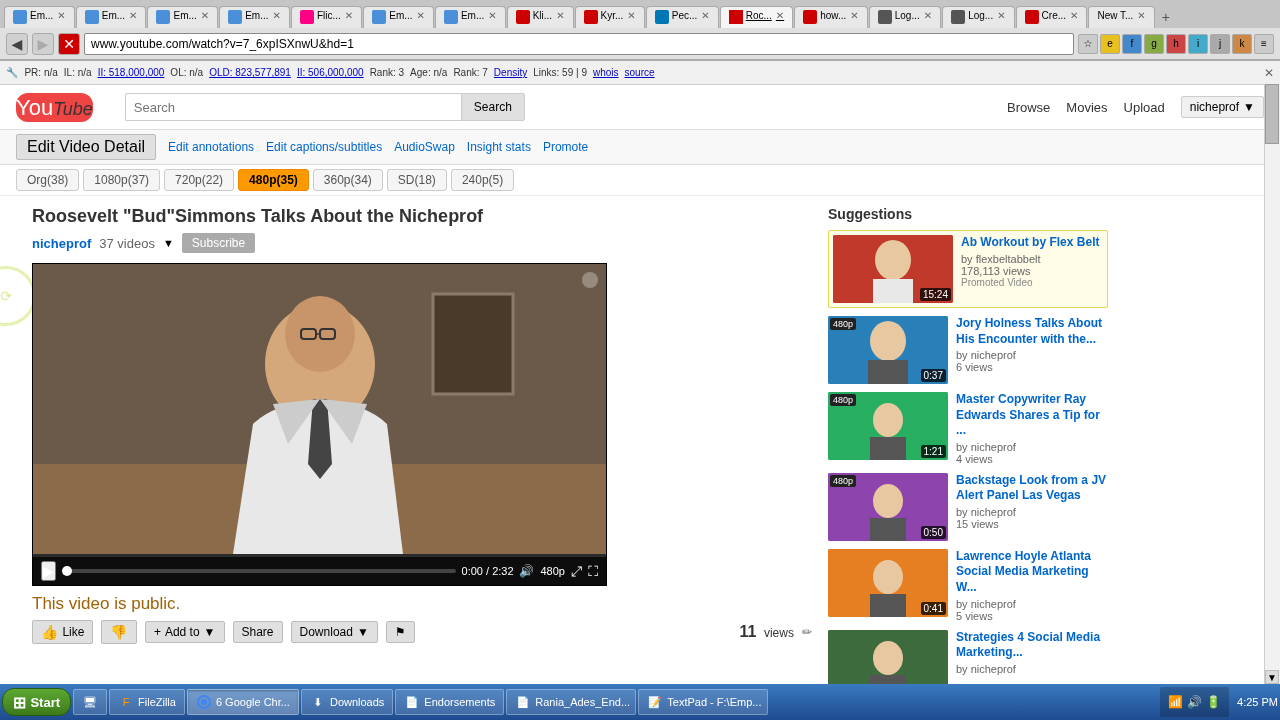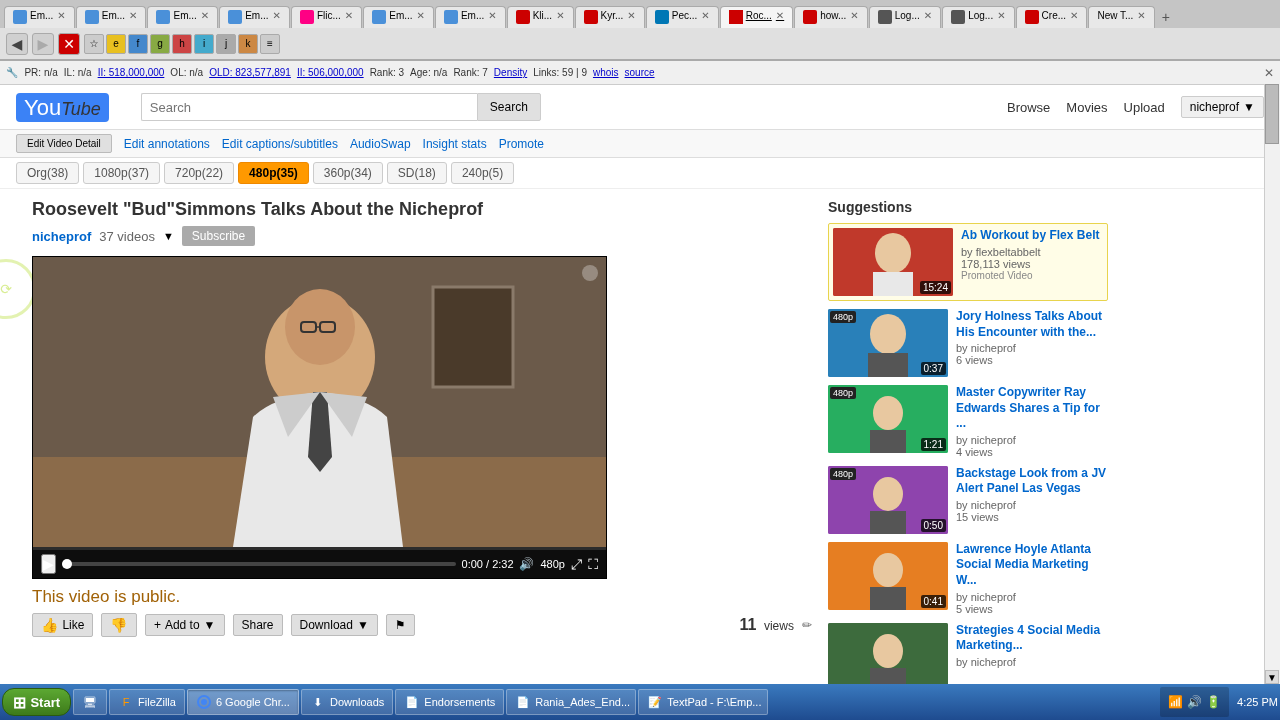--- a/index.html
+++ b/index.html
@@ -33,21 +33,21 @@
     .yt-logo span { color: #333; font-weight: normal; font-size: 18px; }
     .yt-search-container { display: flex; flex: 1; max-width: 400px; margin-left: 20px; }
     .yt-search-input { flex: 1; height: 28px; border: 1px solid #ccc; border-right: none; padding: 4px 8px; font-size: 13px; border-radius: 2px 0 0 2px; }
     .yt-search-btn { height: 28px; padding: 0 12px; background: #e0e0e0; border: 1px solid #ccc; cursor: pointer; font-size: 12px; border-radius: 0 2px 2px 0; }
     .yt-nav-links { display: flex; gap: 16px; margin-left: auto; align-items: center; }
     .yt-nav-link { color: #333; text-decoration: none; font-size: 13px; cursor: pointer; }
     .yt-user-btn { display: flex; align-items: center; gap: 4px; background: #f0f0f0; border: 1px solid #ccc; padding: 3px 8px; border-radius: 2px; cursor: pointer; font-size: 12px; }
 
     
     .yt-toolbar { display: flex; align-items: center; padding: 4px 16px; border-bottom: 1px solid #ddd; background: #f8f8f8; gap: 12px; }
-    .yt-toolbar-btn { background: #e0e0e0; border: 1px solid #bbb; padding: 3px 10px; font-size: 10px; cursor: pointer; border-radius: 2px; }
+    .yt-toolbar-btn { background: #e0e0e0; border: 1px solid #bbb; padding: 3px 10px; font-size: 16px; cursor: pointer; border-radius: 2px; }
     .yt-toolbar-link { color: #0066cc; font-size: 12px; cursor: pointer; text-decoration: none; }
 
     
     .quality-bar { display: flex; align-items: flex-start; padding: 4px 16px; gap: 4px; border-bottom: 1px solid #eee; }
     .quality-btn { padding: 3px 10px; border: 1px solid #ccc; font-size: 12px; cursor: pointer; border-radius: 3px; background: #f5f5f5; color: #555; }
     .quality-btn.active { background: #f90; border-color: #e80; color: #000; font-weight: bold; }
 
     
     .content-area { display: flex; padding: 10px 16px; gap: 16px; }
     .main-content { flex: 1; max-width: 780px; }
@@ -204,20 +204,21 @@
       <span style="font-size:10px;">New T...</span>
       <span class="tab-close">✕</span>
     </div>
     <div class="tab-new">+</div>
   </div>
 
   <div class="nav-bar">
     <div class="nav-btn">◀</div>
     <div class="nav-btn" style="color:#aaa;">▶</div>
     <div class="nav-btn" style="background:#c00; color:white;">✕</div>
+    <input class="address-bar" type="text" value="www.youtube.com/watch?v=7_6xpISXnwU&amp;hd=1" style="">
     <div class="nav-icons">
       <div class="nav-icon-btn">☆</div>
       <div class="nav-icon-btn" style="background:#e8c020;">e</div>
       <div class="nav-icon-btn" style="background:#4488cc;">f</div>
       <div class="nav-icon-btn" style="background:#88aa44;">g</div>
       <div class="nav-icon-btn" style="background:#cc4444;">h</div>
       <div class="nav-icon-btn" style="background:#44aacc;">i</div>
       <div class="nav-icon-btn" style="background:#aaaaaa;">j</div>
       <div class="nav-icon-btn" style="background:#cc8844;">k</div>
       <div class="nav-icon-btn">≡</div>
@@ -240,21 +241,21 @@
   <span>Links: 59 | 9</span>
   <a>whois</a>
   <a>source</a>
   <span class="seo-close">✕</span>
 </div>
 
 <div class="yt-container">
 
   <div class="yt-header">
     <div class="yt-logo">
-      <span style="background:#3b82f6; color:white; padding:2px 8px; border-radius:4px; font-size:22px;">You<span style="font-style:italic;">Tube</span></span>
+      <span style="background:#ef4444; color:white; padding:2px 0; border-radius:12px; font-size:22px;">You<span style="font-style:italic;">Tube</span></span>
     </div>
     <div class="yt-search-container">
       <input class="yt-search-input" type="text" placeholder="Search" style="">
       <button class="yt-search-btn">Search</button>
     </div>
     <div class="yt-nav-links">
       <a class="yt-nav-link">Browse</a>
       <a class="yt-nav-link">Movies</a>
       <a class="yt-nav-link">Upload</a>
       <div class="yt-user-btn">

